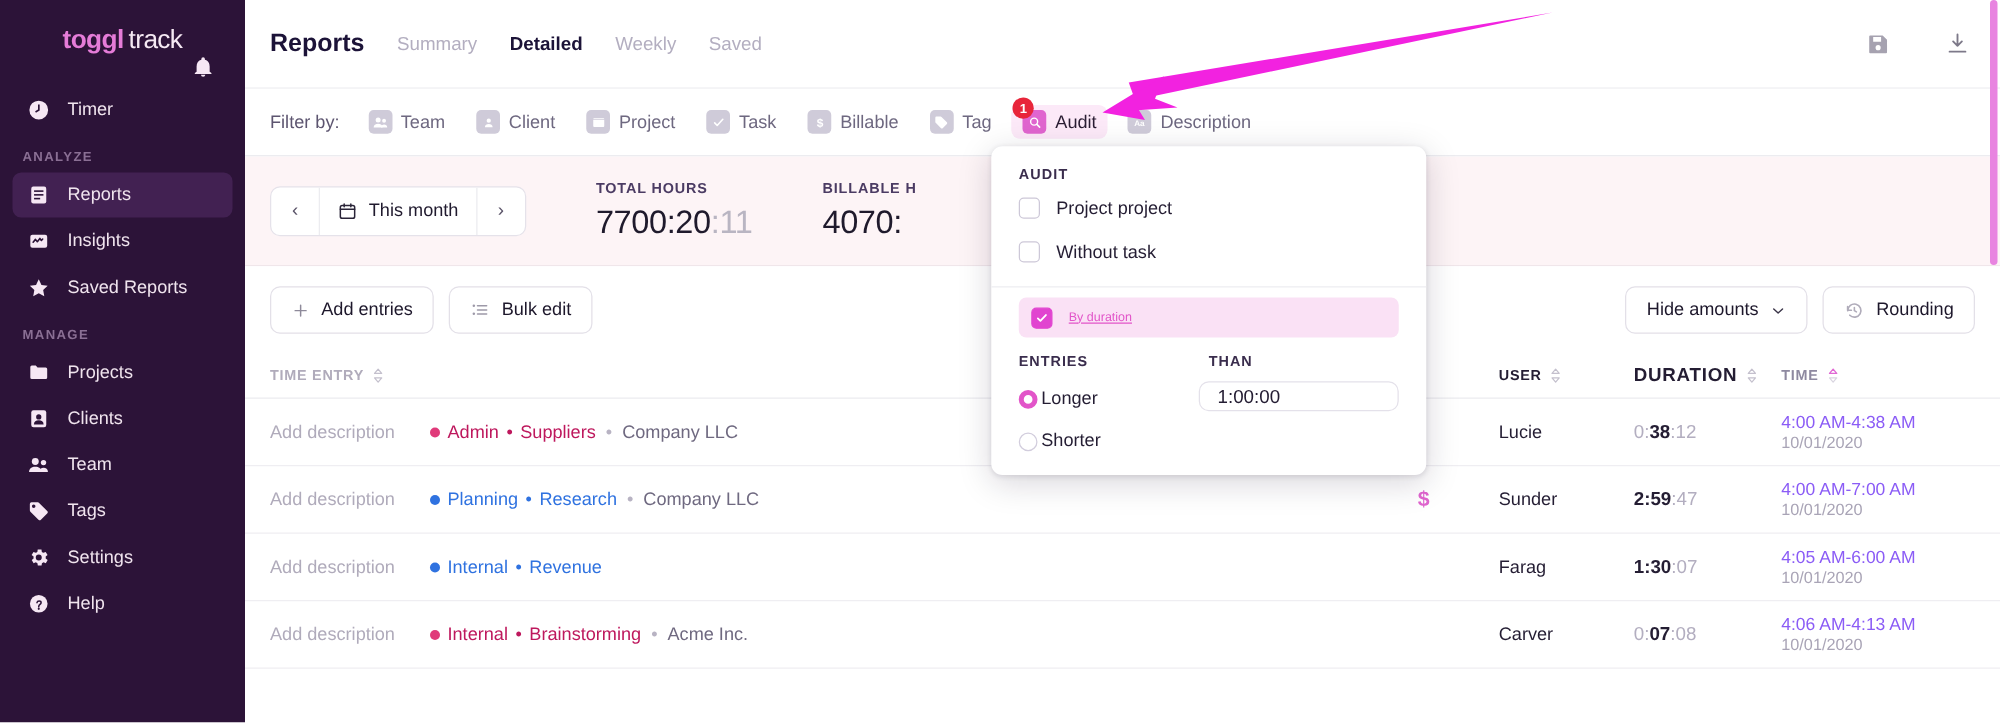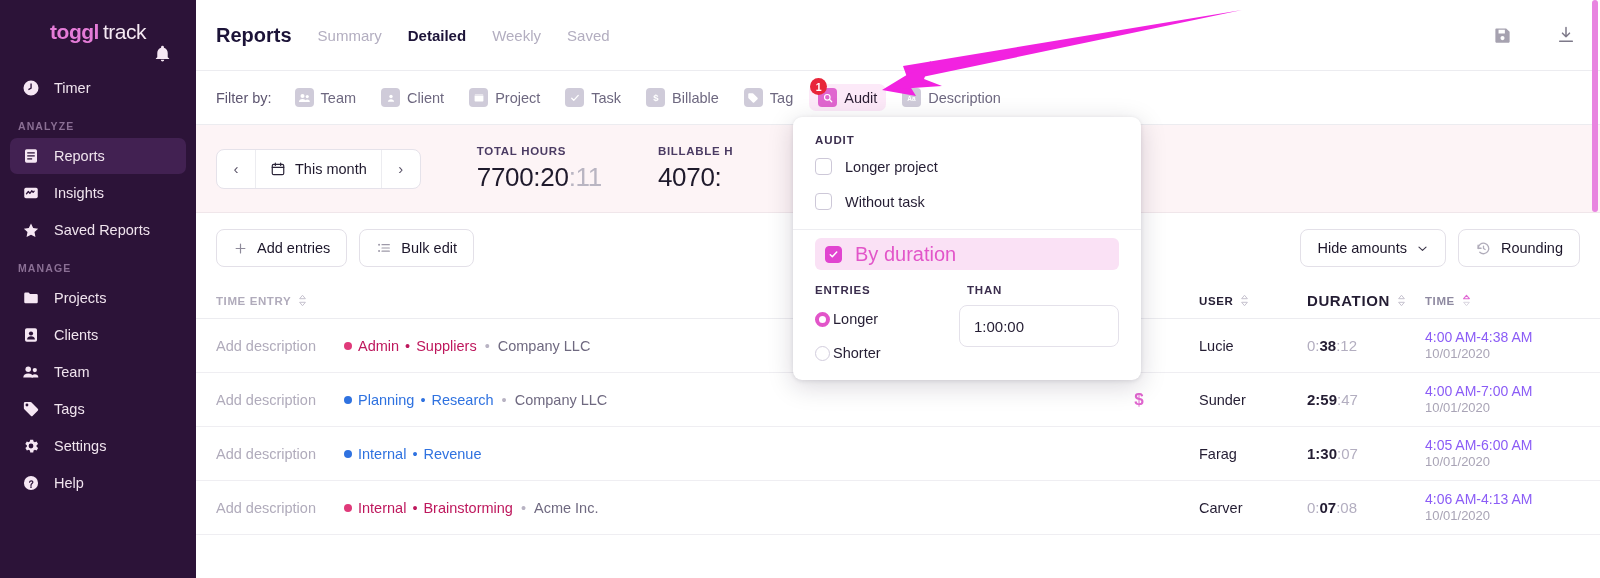--- a/index.html
+++ b/index.html
@@ -170,35 +170,36 @@
   }
   .chk {
     width: 17px; height: 17px; border-radius: 4px;
     border: 1.6px solid #cdc8d8; background: #fff; flex: 0 0 17px;
   }
   .chk.on { background: #e144d0; border-color: #e144d0; display:flex; align-items:center; justify-content:center; }
   .panel-div { height: 1px; background: #ededf1; margin: 10px 0 8px 0; }
   .dur-row {
     display: flex; align-items: center; gap: 13px;
     height: 32px; margin: 0 22px; padding: 0 10px;
-    background: #fae1f5; border-radius: 6px; color: #e255c9; font-size: 20px;
+    background: #fae1f5; border-radius: 6px; color: #e255c9; font-size: 10px;
     cursor: pointer;
+    text-decoration: underline;
   }
   .sub-head { display: flex; padding: 14px 22px 0 22px; }
   .sub-l { width: 160px; font-size: 11.5px; font-weight: 700; letter-spacing: 0.8px; color: #3a2d4d; }
   .radio-block { display: flex; padding: 6px 22px 0 22px; }
   .radios { width: 160px; }
   .radio-row { display: flex; align-items: center; gap: 3px; height: 34px; font-size: 14.5px; color: #241d33; cursor: pointer; }
   .radio {
     width: 15px; height: 15px; border-radius: 50%;
     border: 1.6px solid #d2cddd; background:#fff; flex: 0 0 15px;
   }
   .radio.on { border: 4.5px solid #e255c9; background: #fff; }
   .dur-input {
-    height: 42px; width: 160px; border: 1px solid #e4e1ea; border-radius: 8px;
+    height: 24px; width: 160px; border: 1px solid #e4e1ea; border-radius: 8px;
     display: flex; align-items: center; padding: 0 14px;
     font-size: 15px; color: #241d33; background: #fff; cursor: text;
   }
 
   
   .annot { position: absolute; left: 0; top: 0; width: 1600px; height: 578px; pointer-events: none; z-index: 80; }
 
   
   .vscroll {
     position: absolute; right: 2px; top: 0; width: 6px; height: 212px;
@@ -595,21 +596,21 @@
       </div>
     </div>
 
   </section>
 
   <div class="panel">
     <div class="panel-sec-title">AUDIT</div>
 
     <div class="chk-row">
       <span class="chk"></span>
-      <span>Longer project</span>
+      <span>Project project</span>
     </div>
     <div class="chk-row">
       <span class="chk"></span>
       <span>Without task</span>
     </div>
 
     <div class="panel-div"></div>
 
     <div class="dur-row">
       <span class="chk on">

